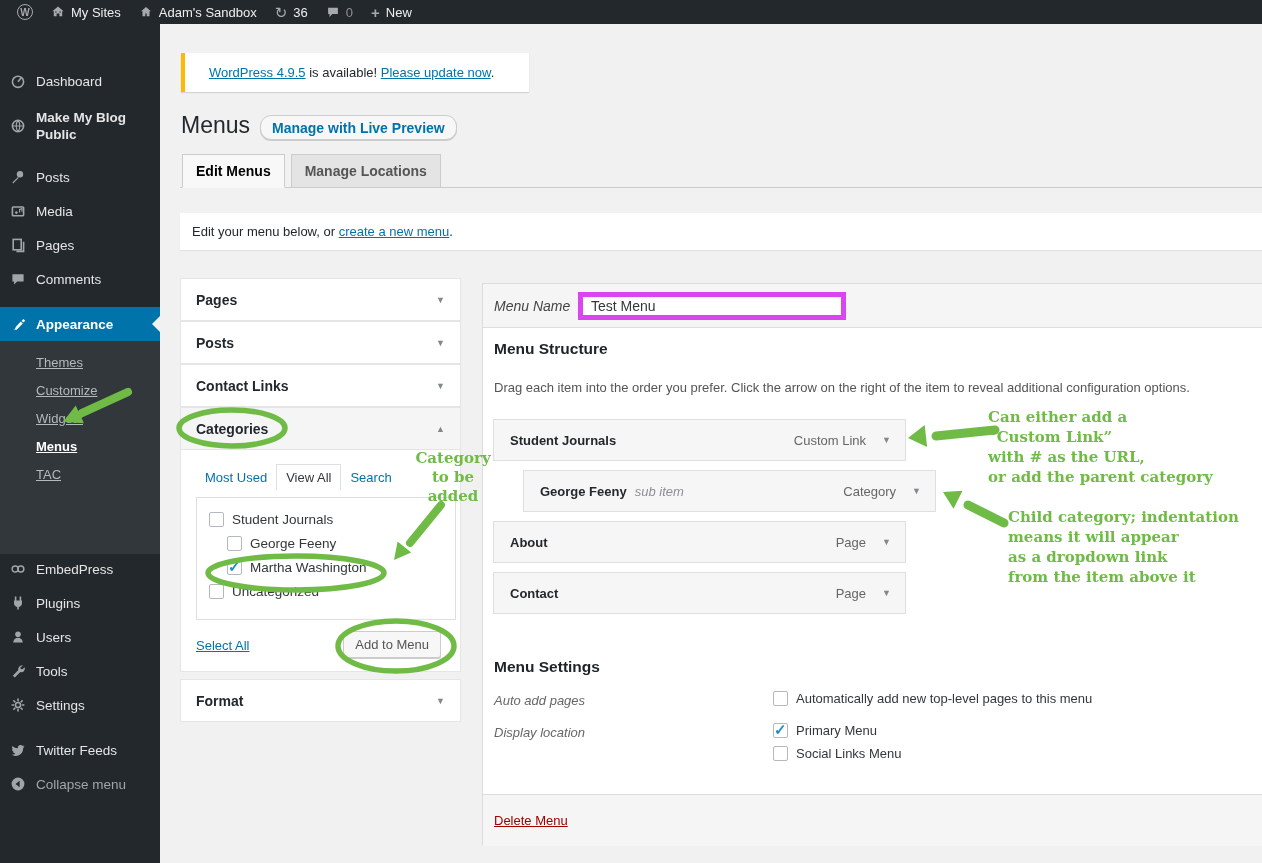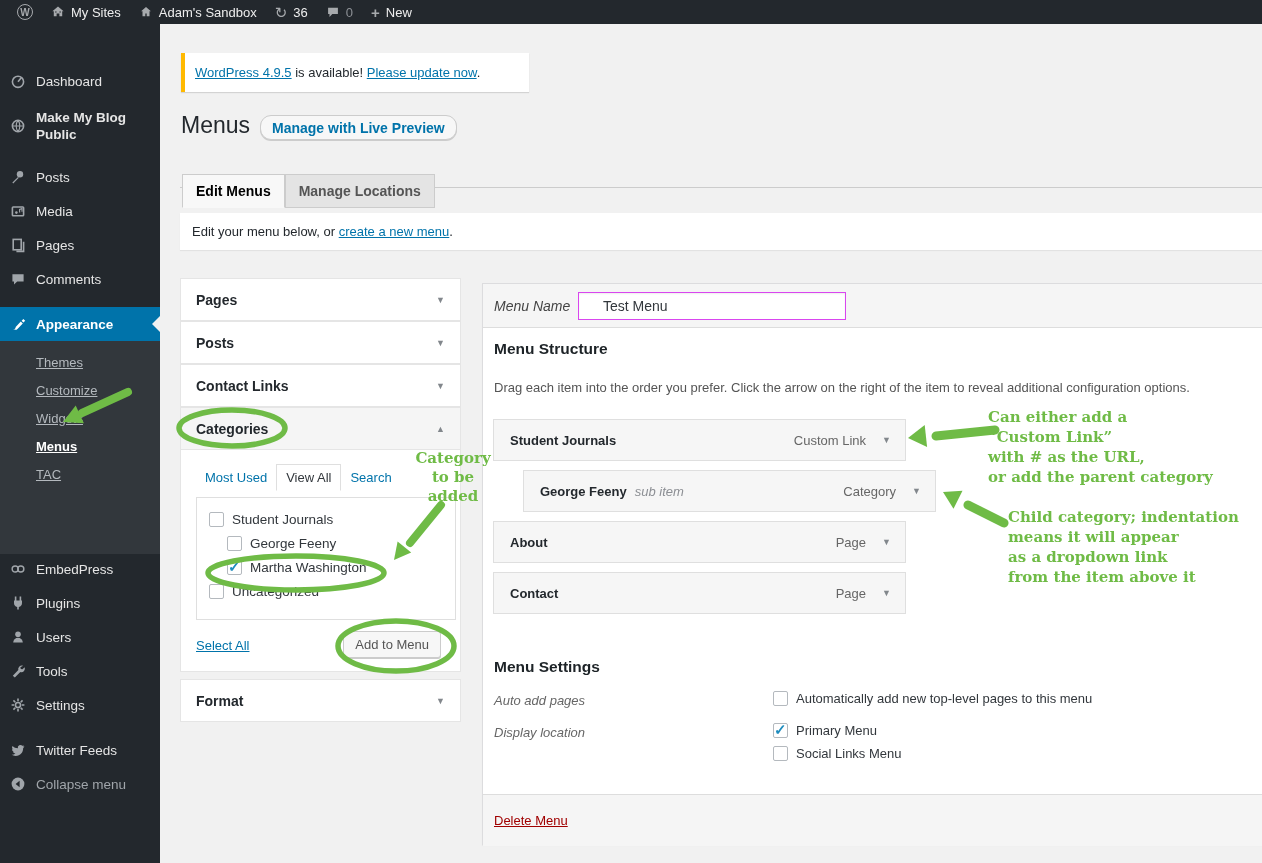--- a/index.html
+++ b/index.html
@@ -35,28 +35,28 @@
   .side-arrow{position:absolute;right:0;top:50%;transform:translateY(-50%);width:0;height:0;
               border:8px solid transparent;border-right-color:#f1f1f1;border-left:none;}
   #submenu{position:absolute;top:317px;left:0;width:160px;height:213px;background:var(--submenu_dark);padding-top:8px;}
   .sub-item{height:28px;line-height:28px;padding-left:36px;color:#b4b9be;font-size:13px;cursor:pointer;text-decoration:underline;}
   .sub-item.current{color:#fff;font-weight:700;}
   .side-item.dim{color:#a0a5aa;}
 
   
   #notice{position:absolute;left:181px;top:53px;width:348px;height:39px;background:#fff;
           border-left:4px solid var(--notice_yellow);box-shadow:0 1px 1px rgba(0,0,0,.12);
-          display:flex;align-items:center;padding-left:10px;font-size:13px;}
+          display:flex;align-items:center;padding-left:24px;font-size:13px;}
   a.blue{color:var(--accent_blue);text-decoration:underline;cursor:pointer;}
   #page-title{position:absolute;left:181px;top:112px;font-size:23px;font-weight:400;color:#23282d;}
   #live-preview-btn{position:absolute;left:260px;top:115px;height:25px;padding:0 11px;background:#f7f7f7;
           border:1px solid #ccc;border-radius:11px;box-shadow:0 1px 0 #ccc;color:var(--accent_blue);
           font-size:14px;font-weight:600;display:inline-flex;align-items:center;cursor:pointer;}
   #tabline{position:absolute;left:180px;top:187px;width:1082px;height:1px;background:#ccc;z-index:1;}
-  #tabs{position:absolute;left:182px;top:154px;z-index:2;display:flex;margin-top:20px;}
+  #tabs{position:absolute;left:182px;top:154px;z-index:2;display:flex;gap:6px;}
   .nav-tab{height:34px;display:inline-flex;align-items:center;padding:0 13px;font-size:14px;font-weight:600;
            color:#555;background:#e4e4e4;border:1px solid #ccc;cursor:pointer;}
   .nav-tab.active{background:#f8f8f8;color:#000;border-bottom-color:#f8f8f8;}
   #subbar{position:absolute;left:180px;top:213px;width:1082px;height:37px;background:#fff;
           box-shadow:0 1px 1px rgba(0,0,0,.06);display:flex;align-items:center;padding-left:12px;font-size:13px;}
 
   
   #accordion{position:absolute;left:180px;top:278px;width:281px;z-index:2;}
   .acc-box{position:absolute;left:0;width:281px;height:43px;background:#fff;border:1px solid #e5e5e5;
            display:flex;align-items:center;justify-content:space-between;padding:0 15px;cursor:pointer;}
@@ -81,22 +81,22 @@
   #select-all{position:absolute;left:15px;top:188px;font-size:13px;}
   #add-to-menu{position:absolute;right:19px;top:181px;height:27px;padding:0 11px;background:#f7f7f7;
       border:1px solid #ccc;border-radius:3px;box-shadow:0 1px 0 #ccc;color:#555;font-size:13px;
       display:inline-flex;align-items:center;cursor:pointer;}
 
   
   #editor{position:absolute;left:482px;top:283px;width:800px;height:562px;background:#fff;
           border:1px solid #dcdcde;box-shadow:0 1px 1px rgba(0,0,0,.04);z-index:2;}
   #name-row{position:absolute;left:0;top:0;width:100%;height:44px;background:#f5f5f5;border-bottom:1px solid #ddd;}
   #name-label{position:absolute;left:11px;top:14px;font-style:italic;font-size:14px;color:#444;}
-  #name-input{position:absolute;left:95px;top:8px;width:268px;height:28px;border:1px solid #d946ef;
-              box-shadow:inset 0 1px 2px rgba(0,0,0,.07);font-size:14px;padding-left:24px;color:#32373c;
+  #name-input{position:absolute;left:95px;top:8px;width:268px;height:28px;border:5px solid #d946ef;
+              box-shadow:inset 0 1px 2px rgba(0,0,0,.07);font-size:14px;padding-left:8px;color:#32373c;
               font-family:"Liberation Sans",sans-serif;}
   .panel-h2{position:absolute;left:11px;font-size:15.5px;font-weight:700;color:#1d2327;}
   #structure-help{position:absolute;left:11px;top:96px;font-size:13px;color:#555;}
   .mrow{position:absolute;width:413px;height:42px;background:#f6f6f6;border:1px solid #dfdfdf;
         display:flex;align-items:center;padding:0 14px 0 16px;cursor:move;}
   .mrow-title{font-size:13px;font-weight:600;color:#23282d;}
   .mrow-note{font-size:13px;font-style:italic;color:#8c8f94;margin-left:8px;}
   .mrow-right{margin-left:auto;display:flex;align-items:center;gap:16px;}
   .mrow-type{font-size:13px;color:#666;}
   .mrow .caret{cursor:pointer;}

